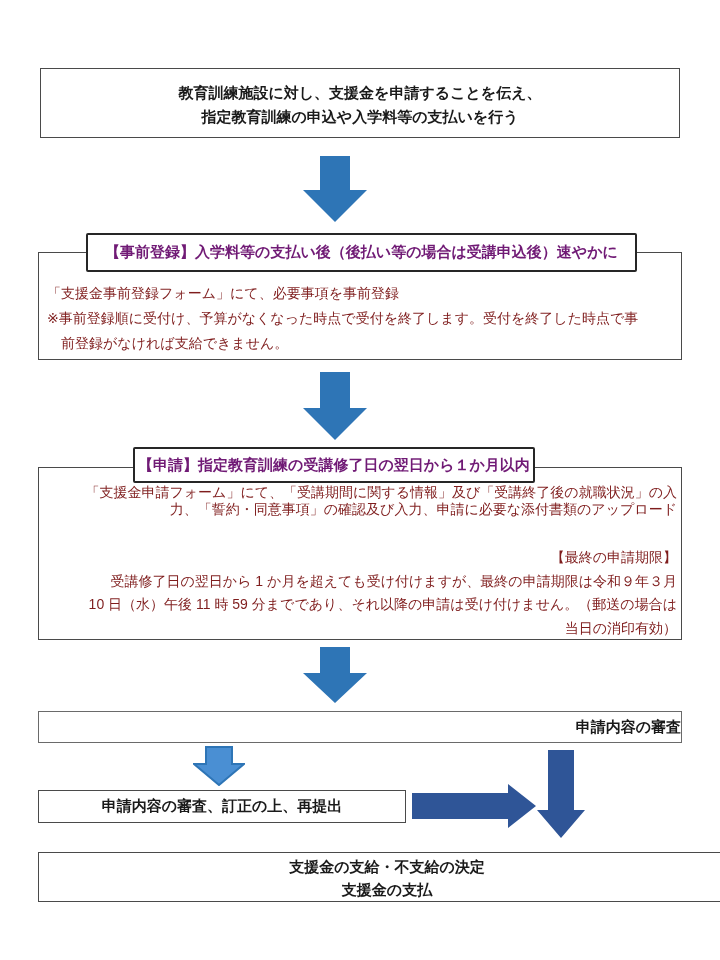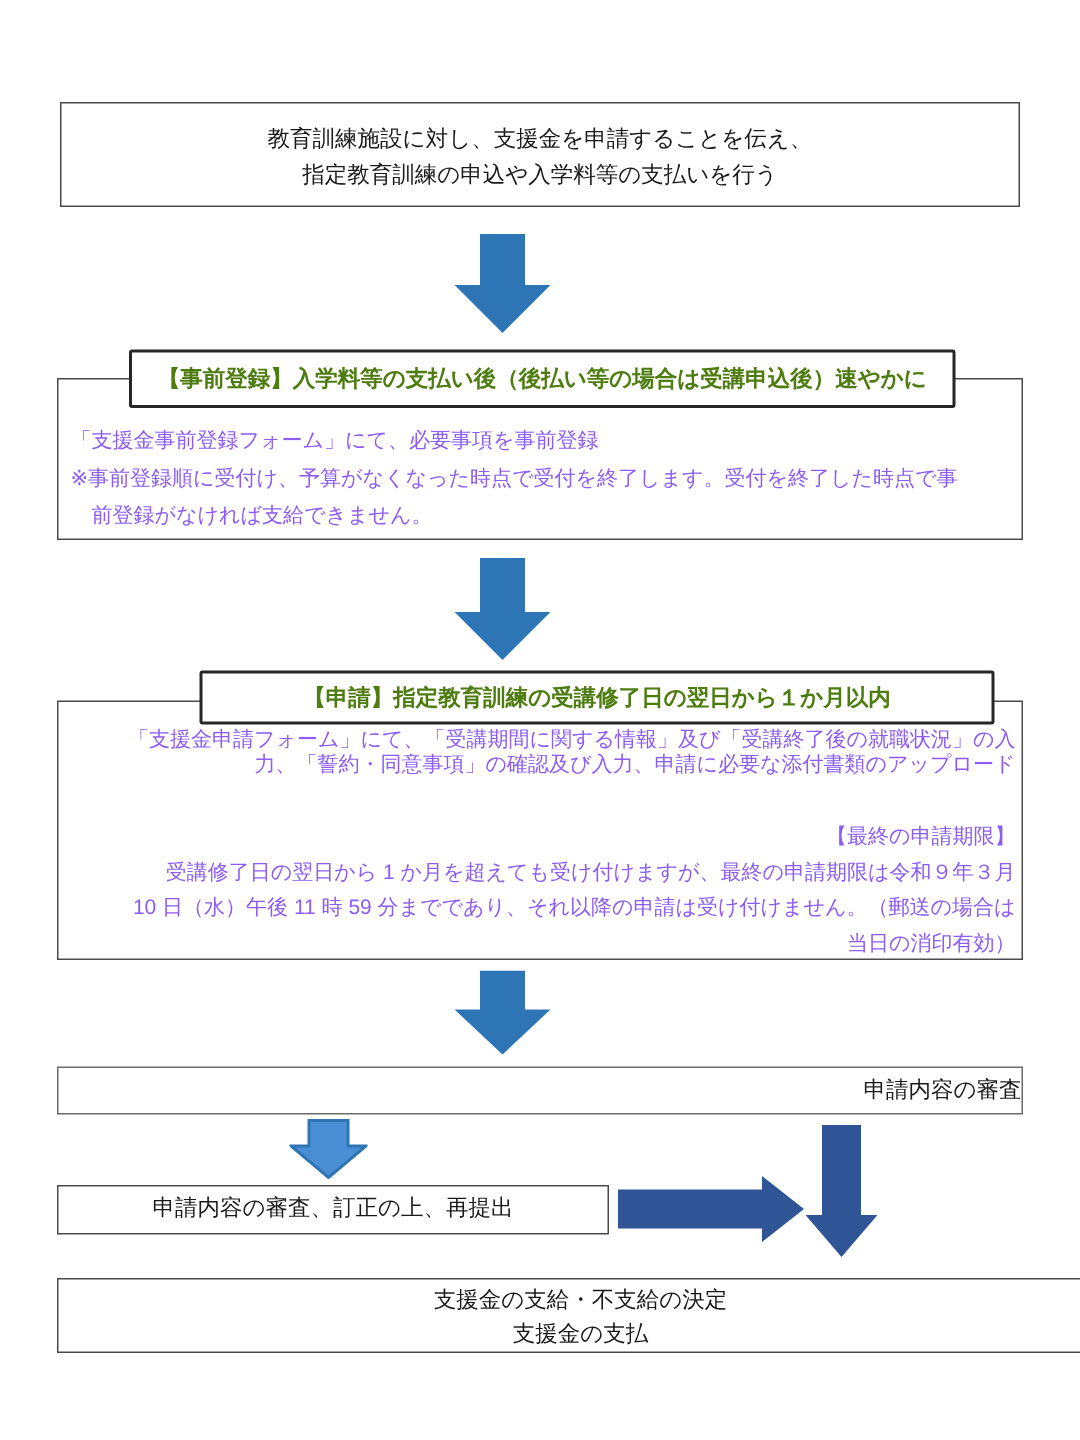--- a/index.html
+++ b/index.html
@@ -1,35 +1,35 @@
 <!DOCTYPE html>
 <html><head>
 <meta charset="utf-8">
 <style>
   html,body{margin:0;padding:0;background:#ffffff;}
   body{font-family:"Liberation Sans","DejaVu Sans",sans-serif;}
   .canvas{position:relative;width:720px;height:960px;background:#ffffff;overflow:hidden;}
   .box{position:absolute;background:#ffffff;border:1.6px solid #4a4a4a;box-sizing:border-box;color:#1a1a1a;}
-  .bold-center{text-align:center;font-weight:normal;}
+  .bold-center{text-align:center;font-weight:bold;}
   .rounded-label{position:absolute;background:#ffffff;border:2px solid #262626;border-radius:2px;
     box-sizing:border-box;display:flex;align-items:center;justify-content:center;
-    font-weight:bold;font-size:15px;color:#4d7c0f;z-index:2;white-space:nowrap;overflow:hidden;}
+    font-weight:bold;font-size:15px;color:#701a75;z-index:2;white-space:nowrap;overflow:hidden;}
   .line{white-space:nowrap;overflow:hidden;}
-  .body-block{position:absolute;font-size:14px;color:#8b5cf6;left:8px;right:4px;overflow:hidden;}
+  .body-block{position:absolute;font-size:14px;color:#7f1d1d;left:8px;right:4px;overflow:hidden;}
   .arrow{position:absolute;display:block;}
   .arrow4 polygon{stroke:#2E75B6;stroke-width:2;}
   
   .step1{left:40px;top:68px;width:640px;height:70px;padding-top:12px;font-size:15px;line-height:24px;}
   
   .sec2{left:38px;top:252px;width:644px;height:108px;}
   .sec2-label{left:86px;top:233px;width:551px;height:39px;}
   .sec2-body{top:28px;line-height:25px;}
   
   .sec3{left:38px;top:467px;width:644px;height:173px;text-align:right;}
-  .sec3-label{left:133px;top:447px;width:530px;height:36px;}
+  .sec3-label{left:133px;top:447px;width:402px;height:36px;}
   .sec3-body{top:16px;line-height:17px;}
   .sec3-deadline{top:78px;line-height:23.5px;}
   .indent{padding-left:14px;}
   
   .review{left:38px;top:711px;width:644px;height:32px;line-height:29px;font-size:15px;border-color:#6a6a6a;text-align:right;}
   .correction{left:38px;top:790px;width:368px;height:33px;line-height:30px;font-size:15px;}
   .decision{left:38px;top:852px;width:698px;height:50px;padding-top:2px;font-size:15px;line-height:23px;}
   .a1{left:303px;top:156px;}
   .a2{left:303px;top:372px;}
   .a3{left:303px;top:647px;}

